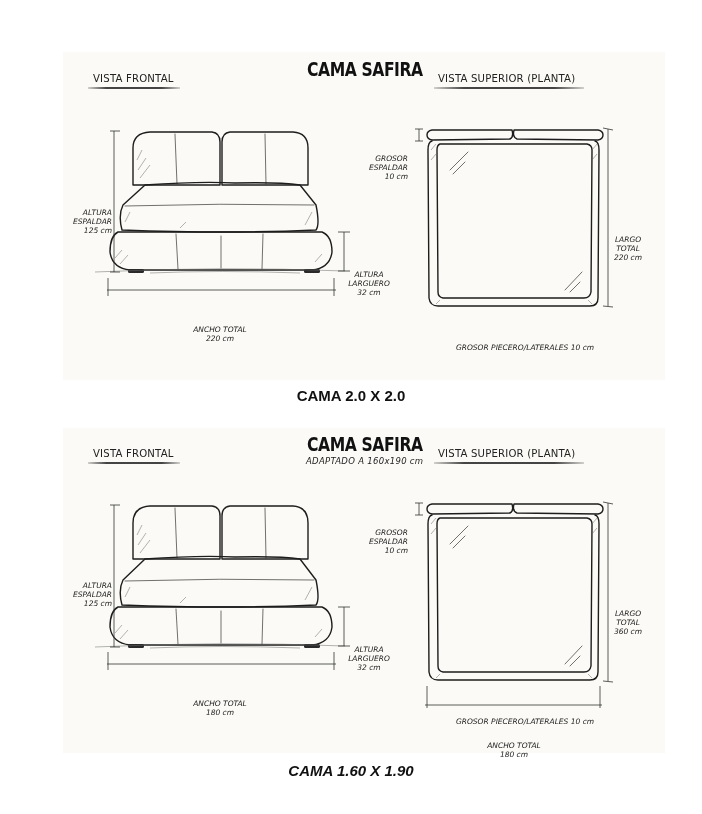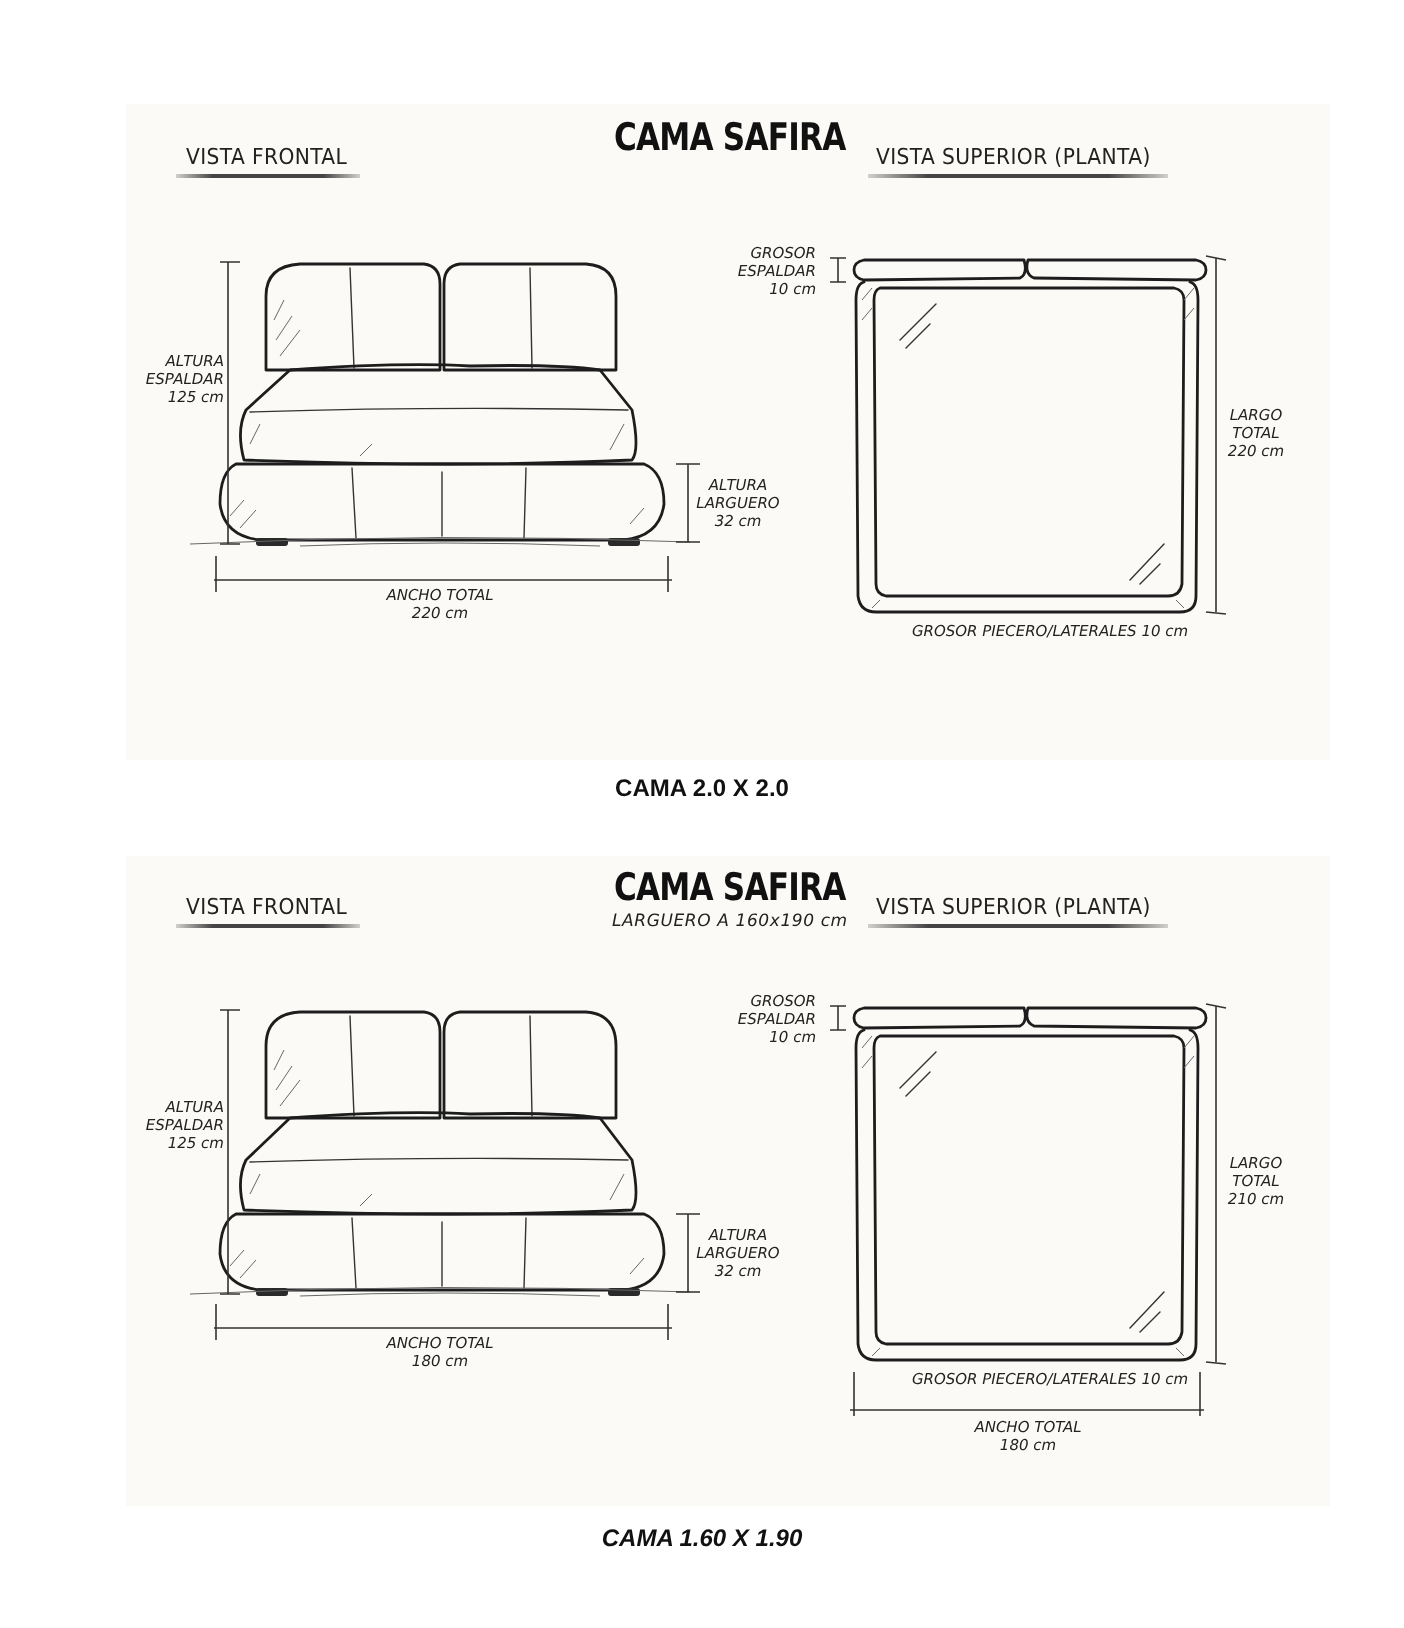--- a/index.html
+++ b/index.html
@@ -4,23 +4,23 @@
 <style>
   html, body { margin:0; padding:0; background:#ffffff; }
   body { width:702px; height:814px; position:relative; overflow:hidden; font-family:"DejaVu Sans", sans-serif; }
   .panel { position:absolute; left:63px; width:602px; background:#fbfaf6; }
   .p1 { top:52px; height:328px; }
   .p2 { top:428px; height:325px; }
   .sheet-title { position:absolute; font-family:"DejaVu Sans", sans-serif; font-weight:bold; color:#111; letter-spacing:-0.5px; font-size:19px; transform:scaleX(0.82); transform-origin:left top; }
   .sheet-sub { position:absolute; font-family:"DejaVu Sans", sans-serif; font-style:italic; font-size:8.5px; color:#222; letter-spacing:0.3px; }
   .view-label { position:absolute; font-family:"DejaVu Sans", sans-serif; font-size:11px; color:#222; letter-spacing:0.2px; transform:scaleX(0.92); transform-origin:left top; }
   .view-underline { position:absolute; height:1.5px; background:linear-gradient(90deg, rgba(40,40,40,0.2), #444 20%, #444 80%, rgba(40,40,40,0.2)); }
-  .dim { position:absolute; font-family:"DejaVu Sans", sans-serif; font-style:italic; font-size:7.5px; line-height:9px; color:#222; text-align:center; }
+  .dim { position:absolute; font-family:"DejaVu Sans", sans-serif; font-style:italic; font-size:7.5px; line-height:9px; color:#222; text-align:center;margin-top:32px; }
   .dim.right { text-align:right; }
-  .caption { position:absolute; left:0; width:702px; text-align:center; font-family:"Liberation Sans", sans-serif; font-weight:bold; font-size:12px; color:#111; }
+  .caption { position:absolute; left:0; width:702px; text-align:center; font-family:"Liberation Sans", sans-serif; font-weight:bold; font-size:15px; color:#111; }
   svg { position:absolute; overflow:visible; }
   .ink { fill:none; stroke:#1d1d1d; stroke-width:1.4; stroke-linecap:round; stroke-linejoin:round; }
   .ink-thin { fill:none; stroke:#333; stroke-width:0.7; stroke-linecap:round; }
   .hatch { fill:none; stroke:#666; stroke-width:0.5; }
   .dimline { fill:none; stroke:#333; stroke-width:0.8; }
   .foot { fill:#2a2a2a; }
 </style>
 </head>
 <body>
 
@@ -100,21 +100,21 @@
   <div>TOTAL</div>
   <div>220 cm</div>
 </div>
 <div class="dim" style="left:450px;top:311px;width:150px;">GROSOR PIECERO/LATERALES 10 cm</div>
 
 <div class="caption" style="top:387px;">CAMA 2.0 X 2.0</div>
 
 <div class="panel p2"></div>
 
 <div class="sheet-title" style="left:307px;top:433px;">CAMA SAFIRA</div>
-<div class="sheet-sub" style="left:306px;top:456px;">LARGUERO A 160x190 cm</div>
+<div class="sheet-sub" style="left:306px;top:456px;">ADAPTADO A 160x190 cm</div>
 
 <div class="view-label" style="left:93px;top:447px;">VISTA FRONTAL</div>
 <div class="view-underline" style="left:88px;top:462px;width:92px;"></div>
 <div class="view-label" style="left:438px;top:447px;">VISTA SUPERIOR (PLANTA)</div>
 <div class="view-underline" style="left:434px;top:462px;width:150px;"></div>
 
 <svg width="702" height="814" style="left:0;top:0;">
   <path class="ink" d="M133,523 Q133,507 150,506 L212,506 Q220,507 220,516 L220,559 L133,559 Z"></path>
   <path class="ink" d="M222,516 Q222,507 230,506 L293,506 Q308,507 308,523 L308,559 L222,559 Z"></path>
   <path class="ink-thin" d="M175,508 L177,558 M265,508 L266,558"></path>
@@ -161,21 +161,21 @@
 </svg>
 
 <div class="dim right" style="left:360px;top:496px;width:48px;">
   <div>GROSOR</div>
   <div>ESPALDAR</div>
   <div>10 cm</div>
 </div>
 <div class="dim" style="left:612px;top:577px;width:32px;">
   <div>LARGO</div>
   <div>TOTAL</div>
-  <div>210 cm</div>
+  <div>360 cm</div>
 </div>
 <div class="dim" style="left:450px;top:685px;width:150px;">GROSOR PIECERO/LATERALES 10 cm</div>
 <div class="dim" style="left:474px;top:709px;width:80px;">
   <div>ANCHO TOTAL</div>
   <div>180 cm</div>
 </div>
 
 <div class="caption" style="top:762px;font-style:italic;">CAMA 1.60 X 1.90</div>
 
 </body></html>

